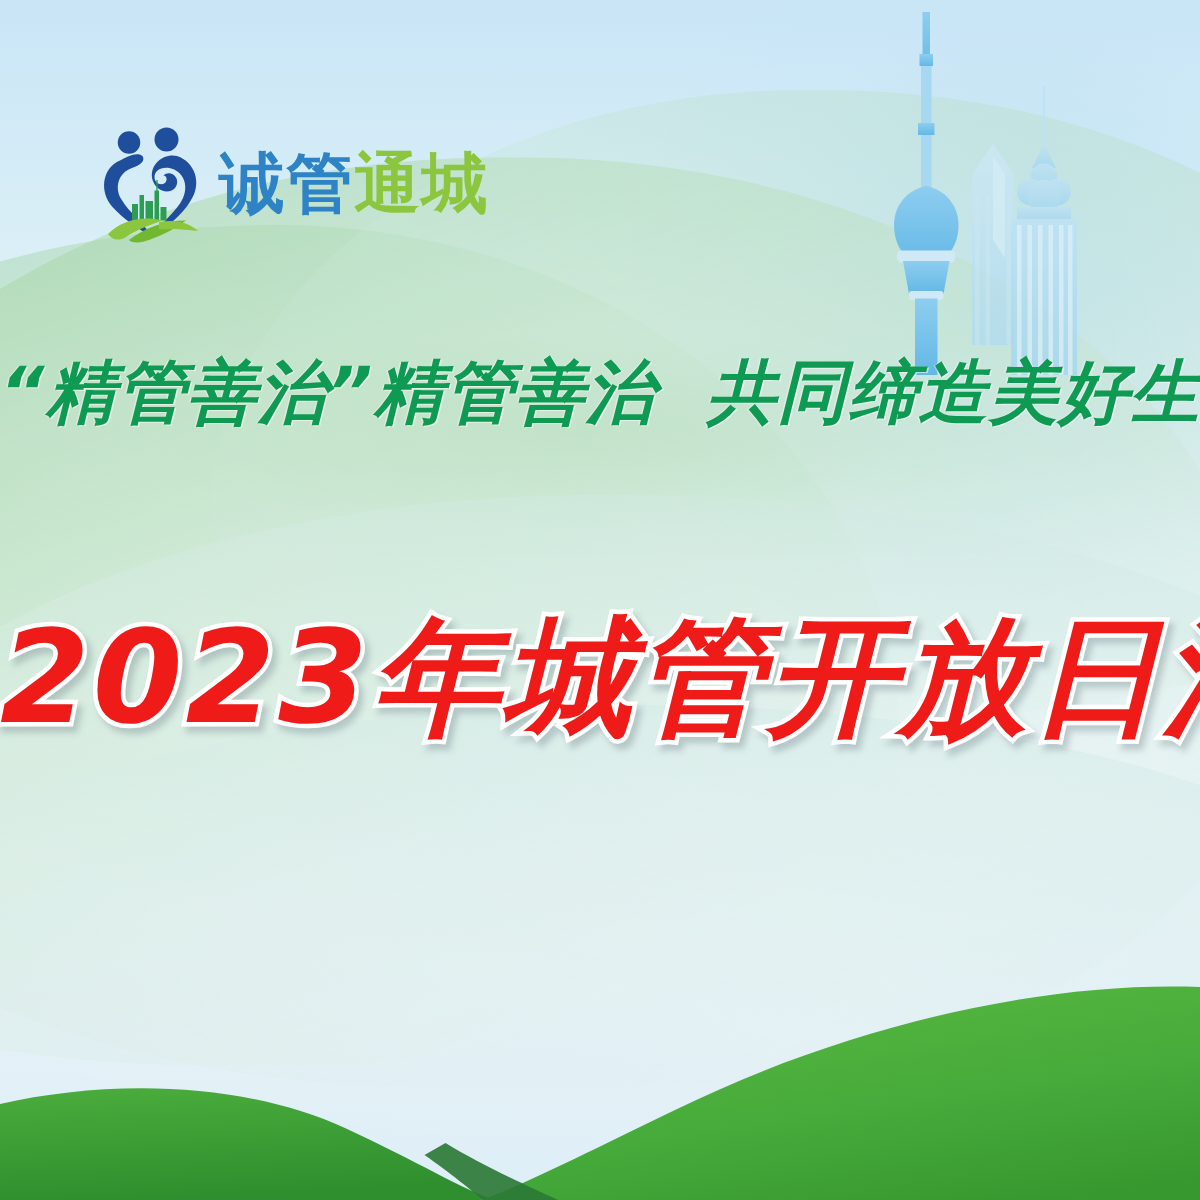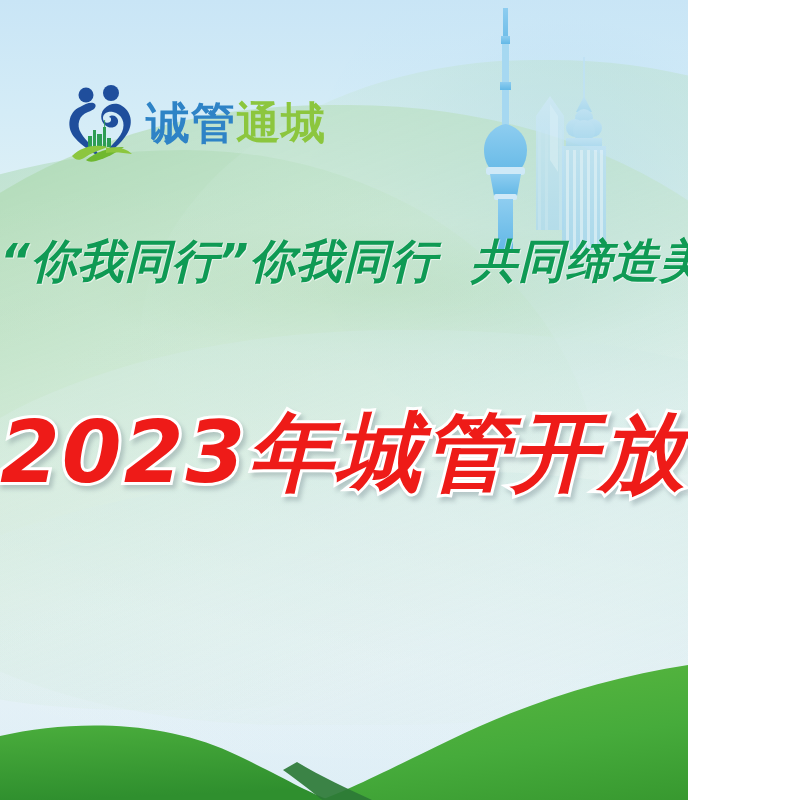--- a/index.html
+++ b/index.html
@@ -2,21 +2,21 @@
 <html><head>
 <meta charset="utf-8">
 <style>
   html, body {
     margin: 0;
     padding: 0;
     background: #ffffff;
   }
   #poster {
     position: relative;
-    width: 688px;
+    width: 800px;
     height: 800px;
     overflow: hidden;
     font-family: "Liberation Sans", "DejaVu Sans", sans-serif;
     background: linear-gradient(180deg,
         #c9e5f6 0%,
         #d4ecf7 14%,
         #e2f2f6 30%,
         #eaf6f7 46%,
         #eef7f9 60%,
         #e9f4f8 74%,
@@ -231,21 +231,21 @@
       <path d="M6 72 C16 62 30 60 42 63 C34 66 25 69 18 74 C13 77 9 76 6 72 Z" fill="#8cc63e"></path>
       <path d="M20 76 C30 68 44 63 58 63 C50 69 40 74 30 77 C26 78 22 78 20 76 Z" fill="#6fb830"></path>
       <path d="M40 64 C50 62 60 64 66 70 C58 69 49 68 40 69 Z" fill="#8cc63e"></path>
     </svg>
     <div class="logo-text">
       <span class="seg-blue">诚管</span><span class="seg-green">通城</span>
     </div>
   </div>
 
   <div class="subtitle">
-    <span>“你我同行”你我同行</span><span class="gap"></span><span>共同缔造美好生活</span>
+    <span>“精管善治”精管善治</span><span class="gap"></span><span>共同缔造美好生活</span>
   </div>
 
   <div class="title">2023年城管开放日活动</div>
 
   <svg class="hills-bottom" viewBox="0 0 800 230" preserveAspectRatio="none">
     <defs>
       <linearGradient id="hillL" x1="0" y1="0" x2="0.2" y2="1">
         <stop offset="0%" stop-color="#4aad3c"></stop>
         <stop offset="100%" stop-color="#2f8f2e"></stop>
       </linearGradient>

